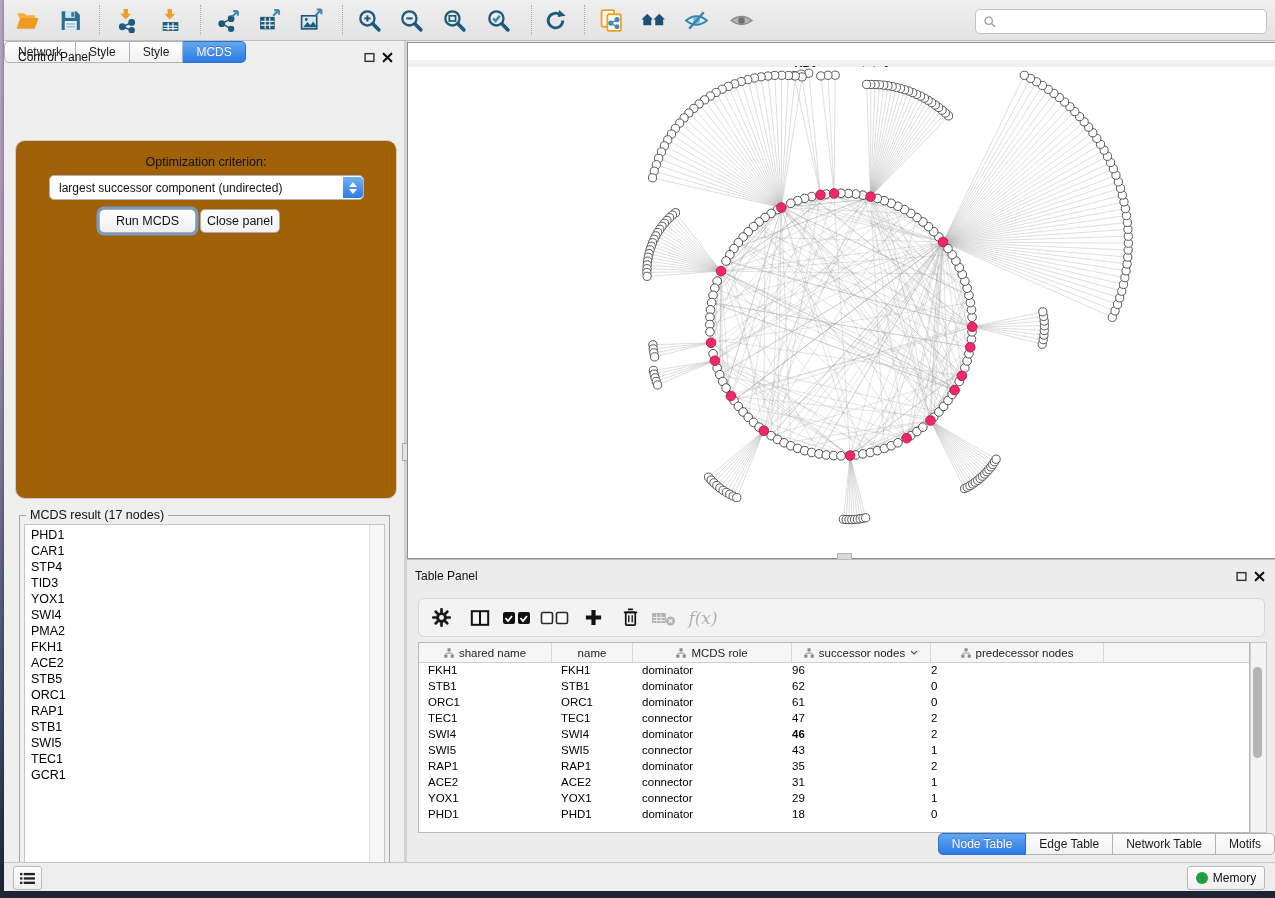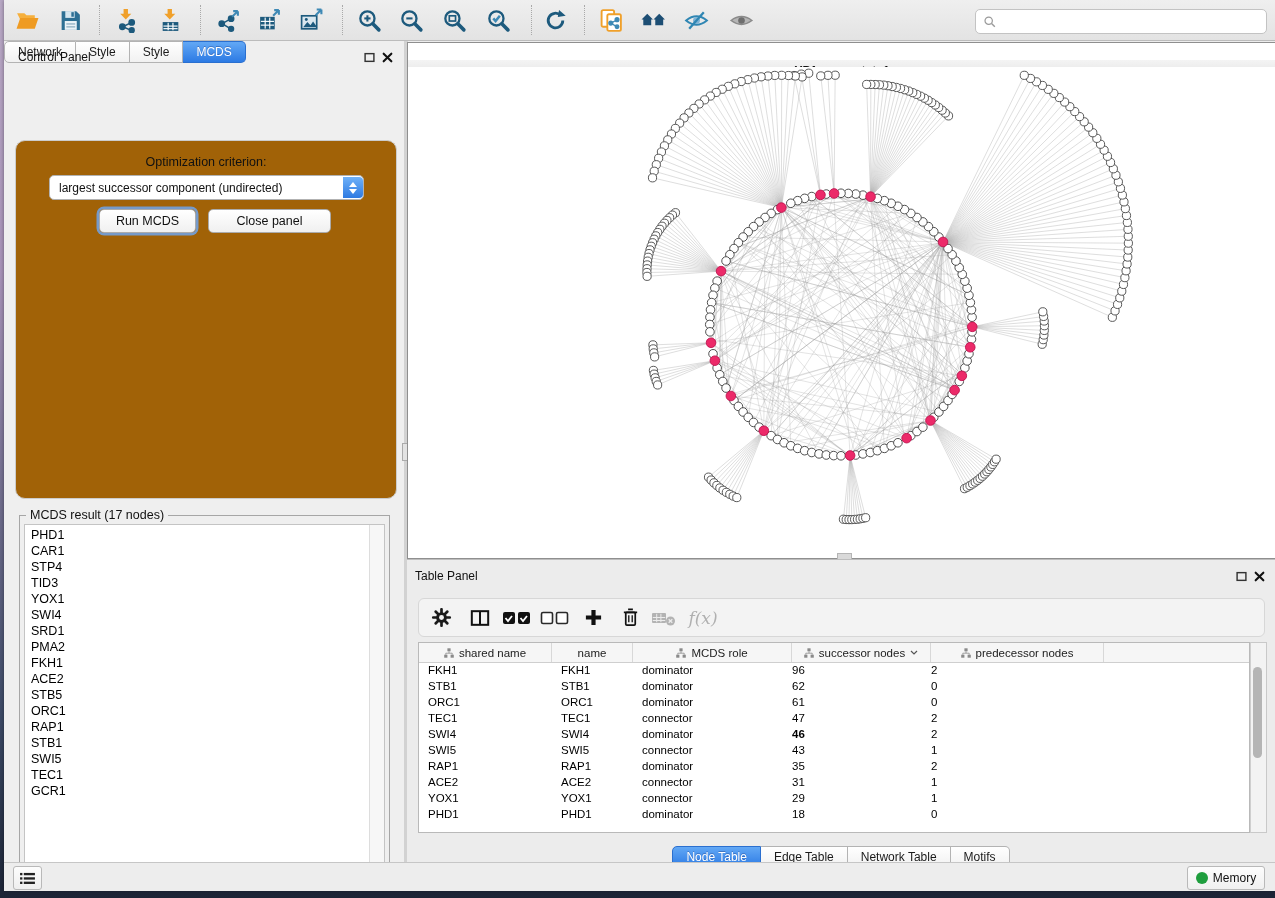--- a/index.html
+++ b/index.html
@@ -39,21 +39,21 @@
     border-radius:5px;display:flex;align-items:center;font-size:12px;color:#111;}
   #criterion-select .val{padding-left:9px;flex:1;white-space:nowrap;overflow:hidden;}
   #stepper{width:20px;height:21px;margin:0;border-radius:0 4px 4px 0;flex:none;
     background:linear-gradient(#6fb1f8,#2e7ae2);display:flex;flex-direction:column;align-items:center;justify-content:center;gap:2px;}
   #stepper .up{width:0;height:0;border-left:4px solid transparent;border-right:4px solid transparent;border-bottom:5px solid #fff;}
   #stepper .dn{width:0;height:0;border-left:4px solid transparent;border-right:4px solid transparent;border-top:5px solid #fff;}
   .pushbtn{position:absolute;height:24px;background:linear-gradient(#ffffff,#f0f0f0);
     border:1px solid #ababab;border-radius:5px;font:12.5px "Liberation Sans",sans-serif;color:#111;
     display:flex;align-items:center;justify-content:center;}
   #run-btn{left:83px;top:68px;width:97px;box-shadow:0 0 0 2.5px rgba(110,165,235,.85);}
-  #closepanel-btn{left:192px;top:68px;width:123px;}
+  #closepanel-btn{left:184px;top:68px;width:80px;}
   #mcds-group{left:15px;top:474px;width:369px;height:362px;border:1px solid #a6a6a6;}
   #mcds-legend{position:absolute;top:-8px;left:6px;background:#efefef;padding:0 4px;font-size:12.5px;color:#111;}
   #mcds-list{position:absolute;left:4px;top:8px;right:4px;bottom:4px;background:#fff;border:1px solid #c4c4c4;overflow:hidden;}
   #mcds-items{position:absolute;left:0;top:2px;right:15px;bottom:0;}
   .mcds-item{font-size:12.5px;line-height:16px;padding-left:6px;color:#000;}
   #mcds-scroll{position:absolute;top:0;right:0;width:14px;bottom:0;background:#f7f7f7;border-left:1px solid #ddd;}
   
   #v-divider{left:400px;top:41px;width:4px;height:821px;background:#d2d2d2;}
   #v-handle{left:398px;top:443px;width:8px;height:16px;background:#e3e3e3;border:1px solid #ababab;}
   #h-handle{left:833px;top:553px;width:13px;height:7px;background:#d9d9d9;border:1px solid #b5b5b5;}
@@ -81,21 +81,21 @@
     gap:5px;font-size:11.5px;color:#222;flex:none;box-sizing:border-box;}
   .th svg{flex:none;}
   #nt-rows{position:absolute;left:0;top:19px;right:0;bottom:0;}
   .tr{display:flex;height:16px;}
   .td{font-size:11.5px;line-height:16px;flex:none;box-sizing:border-box;white-space:nowrap;overflow:hidden;color:#000;}
   .td.txt{padding-left:9px;text-align:left;}
   .td.num{text-align:left;}
   #nt-scroll{position:absolute;left:843px;top:82px;width:15px;height:189px;background:#f3f3f3;
     border:1px solid #c9c9c9;border-left:1px solid #cfcfcf;}
   #nt-thumb{position:absolute;left:2px;top:24px;width:9px;height:91px;background:#b5b5b5;border-radius:5px;}
-  #tp-tabs-wrap{position:absolute;left:0;right:0;top:286px;display:flex;justify-content:center;}
+  #tp-tabs-wrap{position:absolute;left:0;right:0;top:273px;display:flex;justify-content:flex-end;}
   
   #status-bar{left:0;top:862px;width:1271px;height:28px;background:#ededed;border-top:1px solid #c6c6c6;}
   #status-list-btn{position:absolute;left:9px;top:3px;width:27px;height:22px;background:linear-gradient(#fdfdfd,#efefef);
     border:1px solid #b9b9b9;border-radius:3px;display:flex;align-items:center;justify-content:center;}
   #memory-btn{position:absolute;right:10px;top:3px;width:76px;height:22px;background:linear-gradient(#fdfdfd,#f0f0f0);
     border:1px solid #b9b9b9;border-radius:3px;display:flex;align-items:center;justify-content:center;gap:5px;font-size:12px;color:#111;}
   #memory-dot{width:12px;height:12px;border-radius:50%;background:#1f9e3e;}
 </style>
 </head>
 <body>
@@ -297,21 +297,20 @@
       <div id="mcds-group" class="abs">
         <div id="mcds-legend">MCDS result (17 nodes)</div>
         <div id="mcds-list">
           <div id="mcds-items">
               <div class="mcds-item">PHD1</div>
               <div class="mcds-item">CAR1</div>
               <div class="mcds-item">STP4</div>
               <div class="mcds-item">TID3</div>
               <div class="mcds-item">YOX1</div>
               <div class="mcds-item">SWI4</div>
-              <div class="mcds-item">SRD1</div>
               <div class="mcds-item">PMA2</div>
               <div class="mcds-item">FKH1</div>
               <div class="mcds-item">ACE2</div>
               <div class="mcds-item">STB5</div>
               <div class="mcds-item">ORC1</div>
               <div class="mcds-item">RAP1</div>
               <div class="mcds-item">STB1</div>
               <div class="mcds-item">SWI5</div>
               <div class="mcds-item">TEC1</div>
               <div class="mcds-item">GCR1</div>

